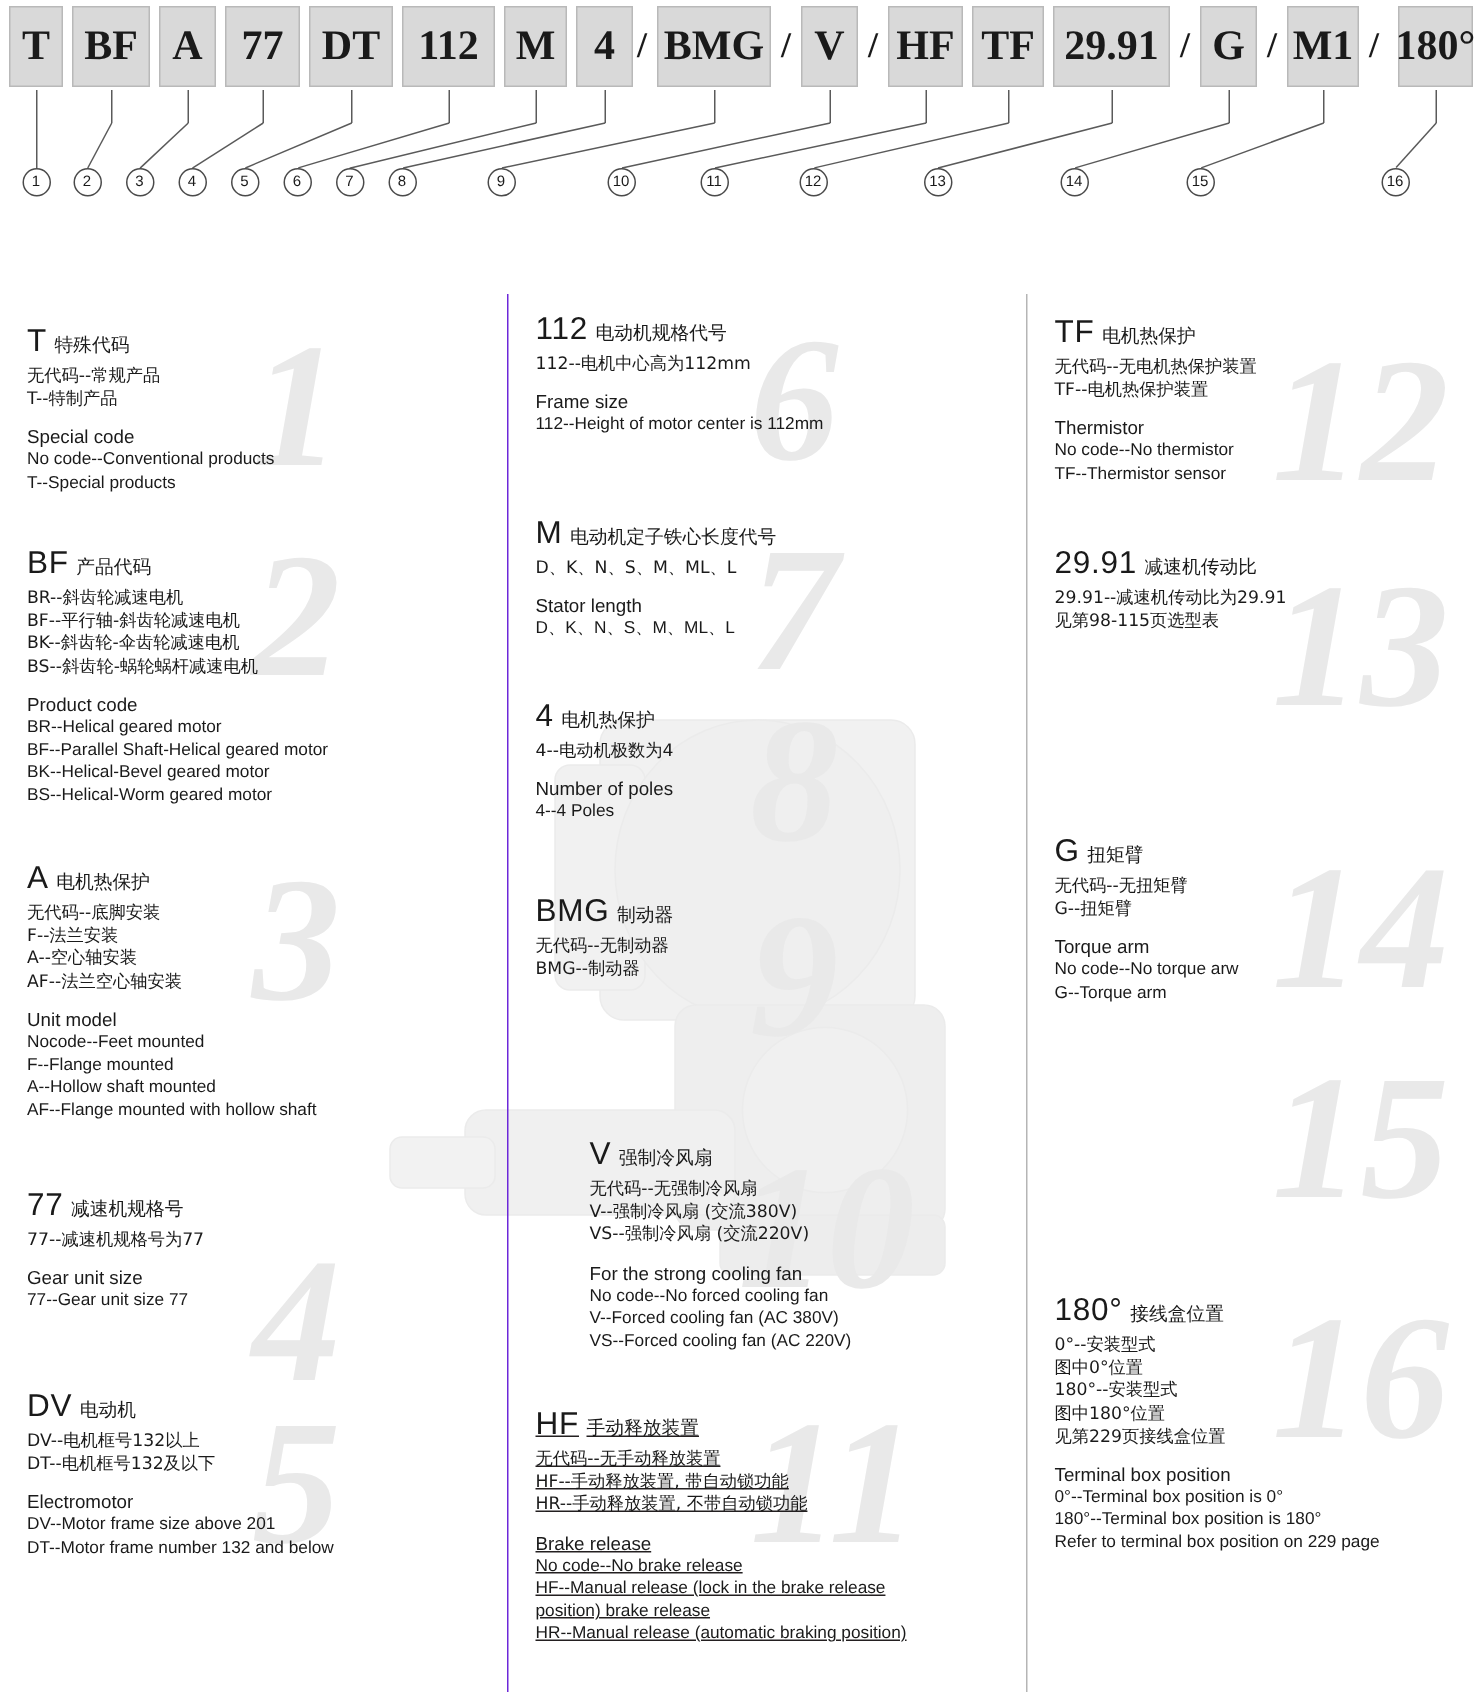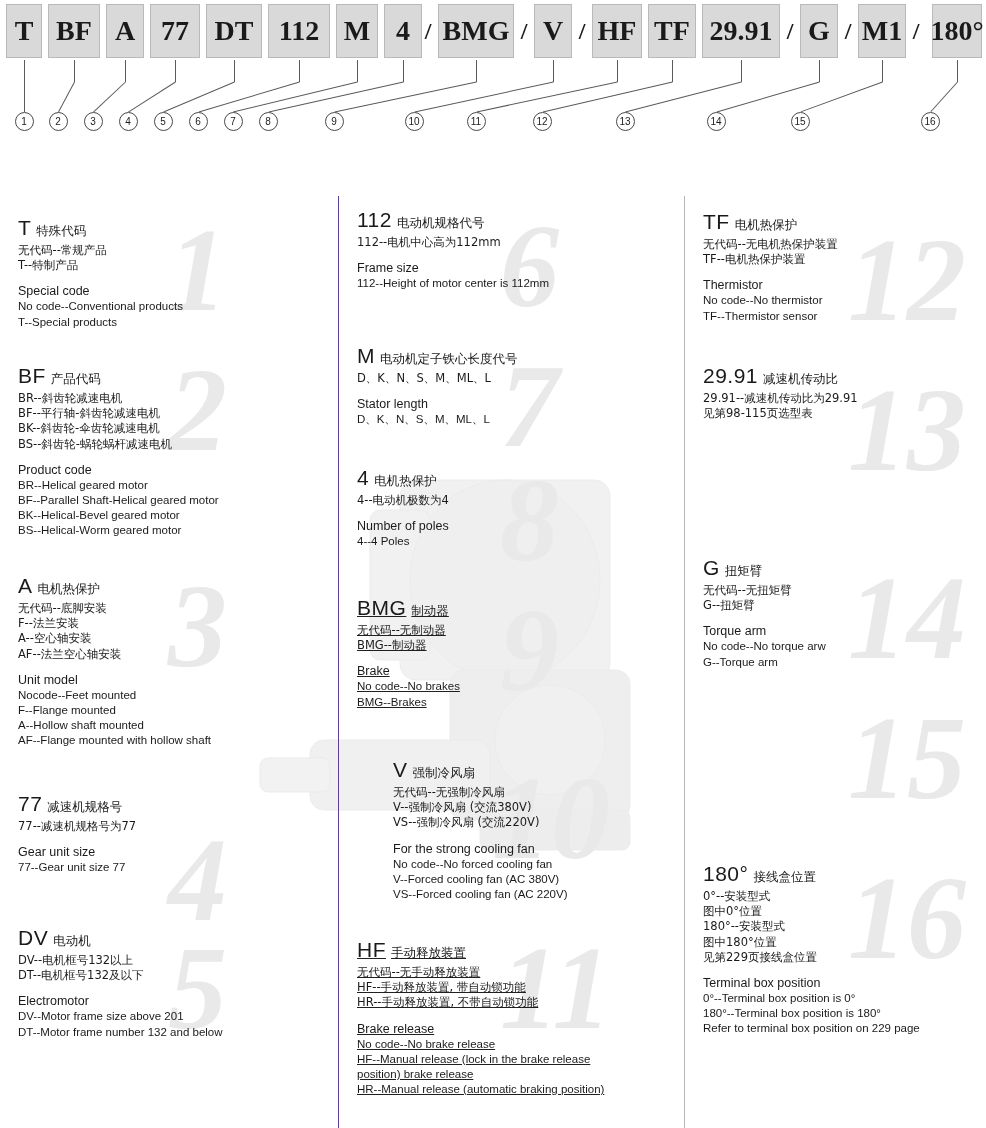--- a/index.html
+++ b/index.html
@@ -350,29 +350,24 @@
         </div>
       </div>
       <div class="entry" style="top: 270px;">
         <div class="entry-head"><span class="entry-code">4</span><span class="entry-cn-title">电机热保护</span></div>
         <div class="lines-cn">4--电动机极数为4</div>
         <div class="sub-en">
           <div class="sub-en-title">Number of poles</div>
           <div class="lines-en">4--4 Poles</div>
         </div>
       </div>
-      <div class="entry" style="top: 400px; text-decoration: underline;">
+      <div class="entry" style="top: 400px;">
         <div class="entry-head"><span class="entry-code">BMG</span><span class="entry-cn-title">制动器</span></div>
         <div class="lines-cn">无代码--无制动器</div>
         <div class="lines-cn">BMG--制动器</div>
-        <div class="sub-en">
-          <div class="sub-en-title">Brake</div>
-          <div class="lines-en">No code--No brakes</div>
-          <div class="lines-en">BMG--Brakes</div>
-        </div>
       </div>
       <div class="entry" style="top: 562px; margin-left: 36px;">
         <div class="entry-head"><span class="entry-code">V</span><span class="entry-cn-title">强制冷风扇</span></div>
         <div class="lines-cn">无代码--无强制冷风扇</div>
         <div class="lines-cn">V--强制冷风扇 (交流380V)</div>
         <div class="lines-cn">VS--强制冷风扇 (交流220V)</div>
         <div class="sub-en">
           <div class="sub-en-title">For the strong cooling fan</div>
           <div class="lines-en">No code--No forced cooling fan</div>
           <div class="lines-en">V--Forced cooling fan (AC 380V)</div>

